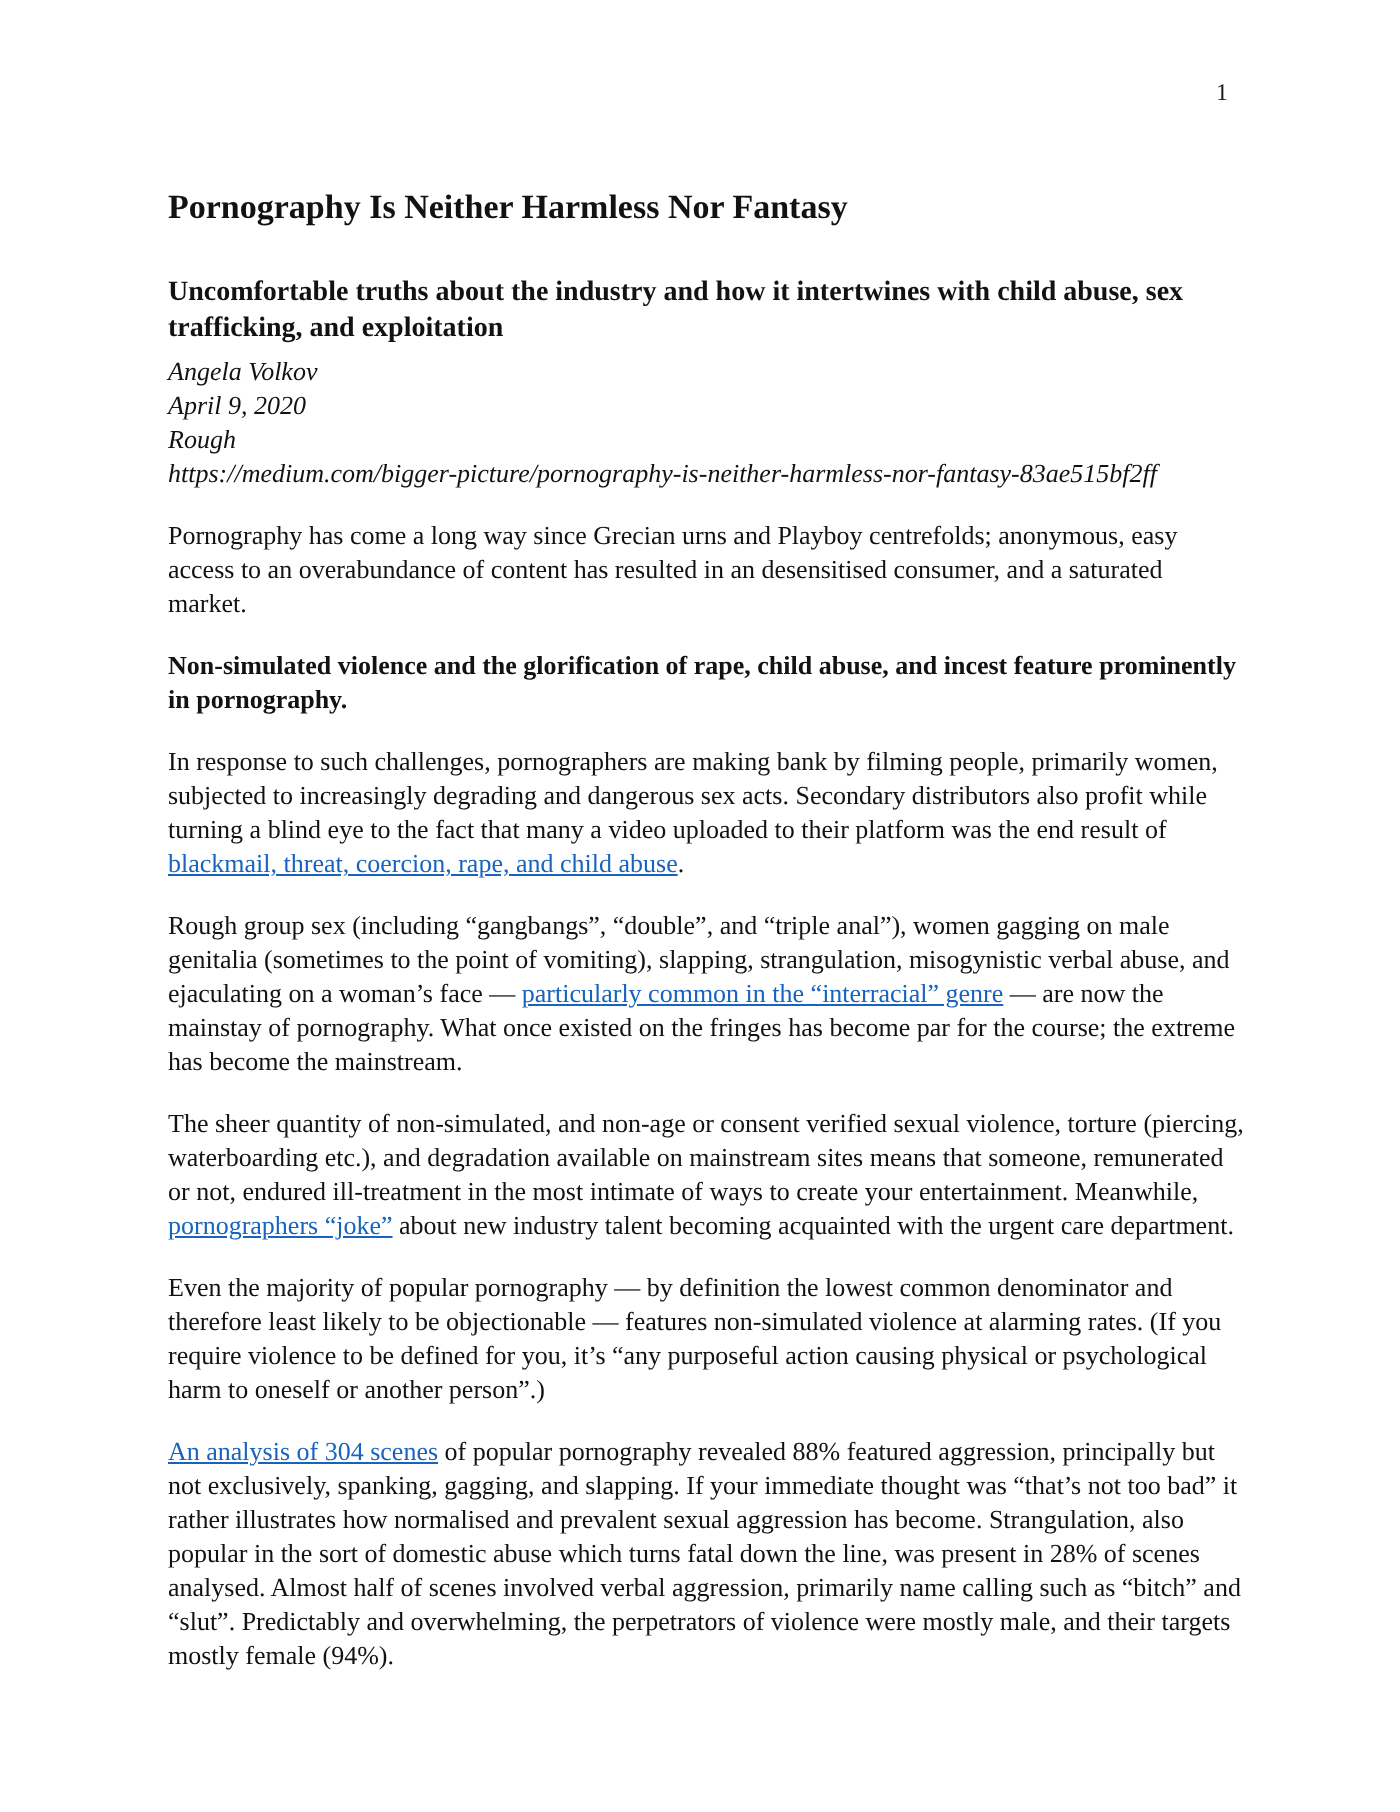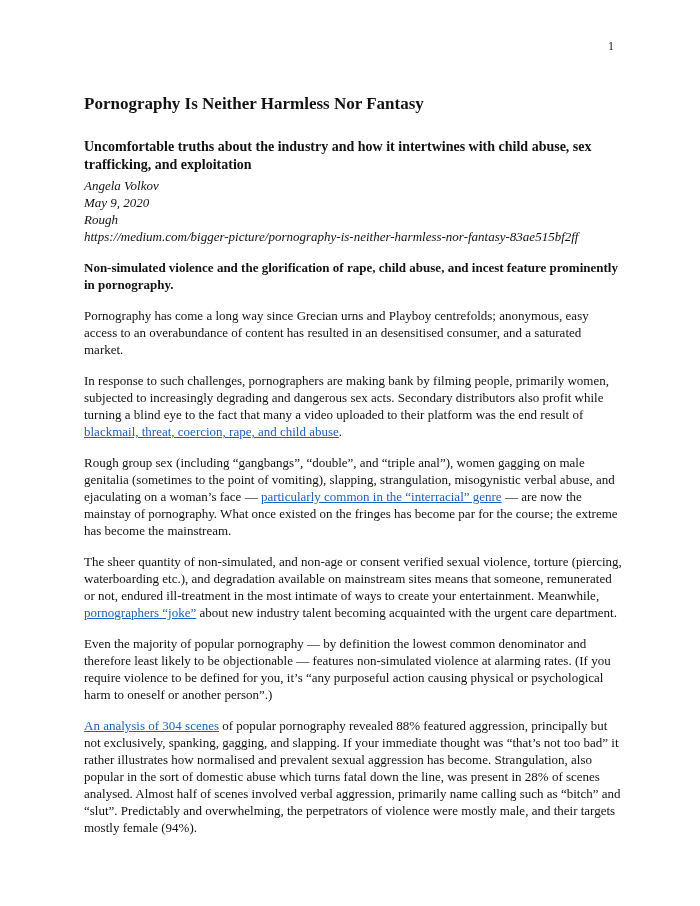--- a/index.html
+++ b/index.html
@@ -49,27 +49,27 @@
 <body>
 
 <div class="page">
   <div class="page-number">1</div>
 
   <div class="doc-title">Pornography Is Neither Harmless Nor Fantasy</div>
   <div class="doc-subtitle">Uncomfortable truths about the industry and how it intertwines with child abuse, sex trafficking, and exploitation</div>
 
   <div class="doc-meta">
     <div class="meta-line">Angela Volkov</div>
-    <div class="meta-line">May 9, 2020</div>
+    <div class="meta-line">April 9, 2020</div>
     <div class="meta-line">Rough</div>
     <div class="meta-line">https://medium.com/bigger-picture/pornography-is-neither-harmless-nor-fantasy-83ae515bf2ff</div>
   </div>
 
   <div class="body-host">
+      <div class="block paragraph"><span>Pornography has come a long way since Grecian urns and Playboy centrefolds; anonymous, easy access to an overabundance of content has resulted in an desensitised consumer, and a saturated market.</span></div>
       <div class="block lede"><span>Non-simulated violence and the glorification of rape, child abuse, and incest feature prominently in pornography.</span></div>
-      <div class="block paragraph"><span>Pornography has come a long way since Grecian urns and Playboy centrefolds; anonymous, easy access to an overabundance of content has resulted in an desensitised consumer, and a saturated market.</span></div>
       <div class="block paragraph"><span>In response to such challenges, pornographers are making bank by filming people, primarily women, subjected to increasingly degrading and dangerous sex acts. Secondary distributors also profit while turning a blind eye to the fact that many a video uploaded to their platform was the end result of </span><a class="link" href="#">blackmail, threat, coercion, rape, and child abuse</a><span>.</span></div>
       <div class="block paragraph"><span>Rough group sex (including “gangbangs”, “double”, and “triple anal”), women gagging on male genitalia (sometimes to the point of vomiting), slapping, strangulation, misogynistic verbal abuse, and ejaculating on a woman’s face — </span><a class="link" href="#">particularly common in the “interracial” genre</a><span> — are now the mainstay of pornography. What once existed on the fringes has become par for the course; the extreme has become the mainstream.</span></div>
       <div class="block paragraph"><span>The sheer quantity of non-simulated, and non-age or consent verified sexual violence, torture (piercing, waterboarding etc.), and degradation available on mainstream sites means that someone, remunerated or not, endured ill-treatment in the most intimate of ways to create your entertainment. Meanwhile, </span><a class="link" href="#">pornographers “joke”</a><span> about new industry talent becoming acquainted with the urgent care department.</span></div>
       <div class="block paragraph"><span>Even the majority of popular pornography — by definition the lowest common denominator and therefore least likely to be objectionable — features non-simulated violence at alarming rates. (If you require violence to be defined for you, it’s “any purposeful action causing physical or psychological harm to oneself or another person”.)</span></div>
       <div class="block paragraph"><a class="link" href="#">An analysis of 304 scenes</a><span> of popular pornography revealed 88% featured aggression, principally but not exclusively, spanking, gagging, and slapping. If your immediate thought was “that’s not too bad” it rather illustrates how normalised and prevalent sexual aggression has become. Strangulation, also popular in the sort of domestic abuse which turns fatal down the line, was present in 28% of scenes analysed. Almost half of scenes involved verbal aggression, primarily name calling such as “bitch” and “slut”. Predictably and overwhelming, the perpetrators of violence were mostly male, and their targets mostly female (94%).</span></div>
     </div>
 </div>
 
 </body></html>

